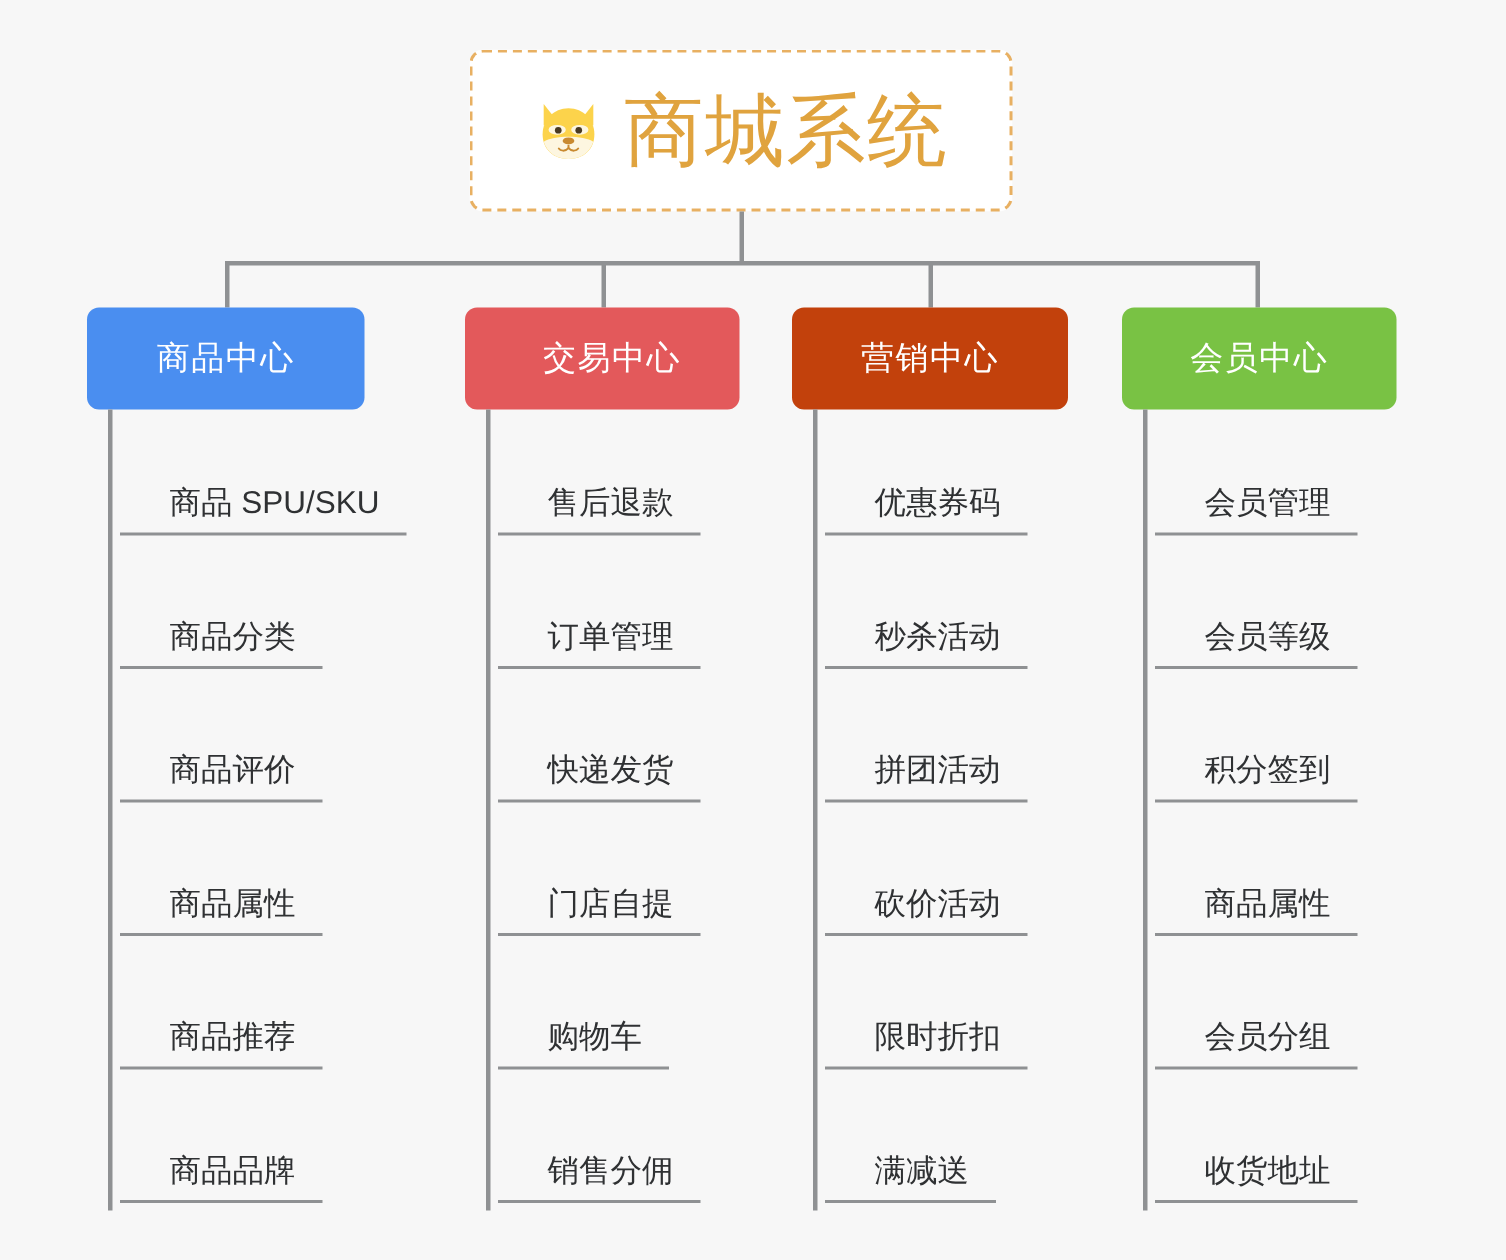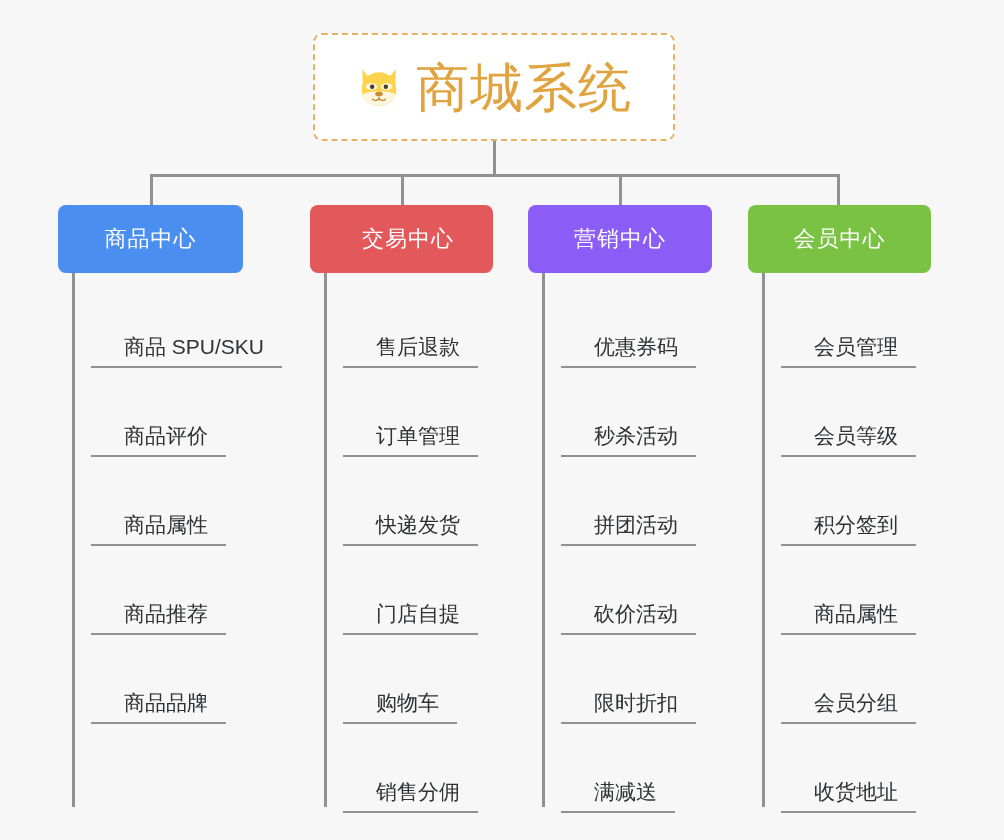--- a/index.html
+++ b/index.html
@@ -87,21 +87,21 @@
     position: absolute;
     left: 0;
     top: 0;
     width: 3px;
     background: #8f9193;
   }
   .leaf-list {
     position: absolute;
     left: 3px;
     top: 0;
-    margin: 16px;
+    margin: 5px;
     padding: 0;
     list-style: none;
   }
   .leaf-item {
     height: 89px;
     position: relative;
     display: flex;
     align-items: flex-end;
   }
   .leaf-label {
@@ -146,34 +146,37 @@
   <div class="conn conn-v" style="left:401px; top:174px; height:31px;"></div>
   <div class="conn conn-v" style="left:619px; top:174px; height:31px;"></div>
   <div class="conn conn-v" style="left:837px; top:174px; height:31px;"></div>
 
   <div class="cat-box" style="left:58px; width:185px; background:#4a8ef0;">
     <span class="cat-label">商品中心</span>
   </div>
   <div class="cat-box" style="left:310px; width:183px; background:#e3595b;padding-left:13px;">
     <span class="cat-label">交易中心</span>
   </div>
-  <div class="cat-box" style="left:528px; width:184px; background:#8b5cf6;">
+  <div class="cat-box" style="left:528px; width:184px; background:#c2410c;">
     <span class="cat-label">营销中心</span>
   </div>
   <div class="cat-box" style="left:748px; width:183px; background:#79c244;">
     <span class="cat-label">会员中心</span>
   </div>
 
   <div class="branch" style="left:72px;">
     <div class="branch-spine" style="height:534px;"></div>
     <ul class="leaf-list">
       <li class="leaf-item">
           <span class="leaf-label">商品 SPU/SKU</span>
         </li>
       <li class="leaf-item">
+          <span class="leaf-label">商品分类</span>
+        </li>
+      <li class="leaf-item">
           <span class="leaf-label">商品评价</span>
         </li>
       <li class="leaf-item">
           <span class="leaf-label">商品属性</span>
         </li>
       <li class="leaf-item">
           <span class="leaf-label">商品推荐</span>
         </li>
       <li class="leaf-item">
           <span class="leaf-label">商品品牌</span>

